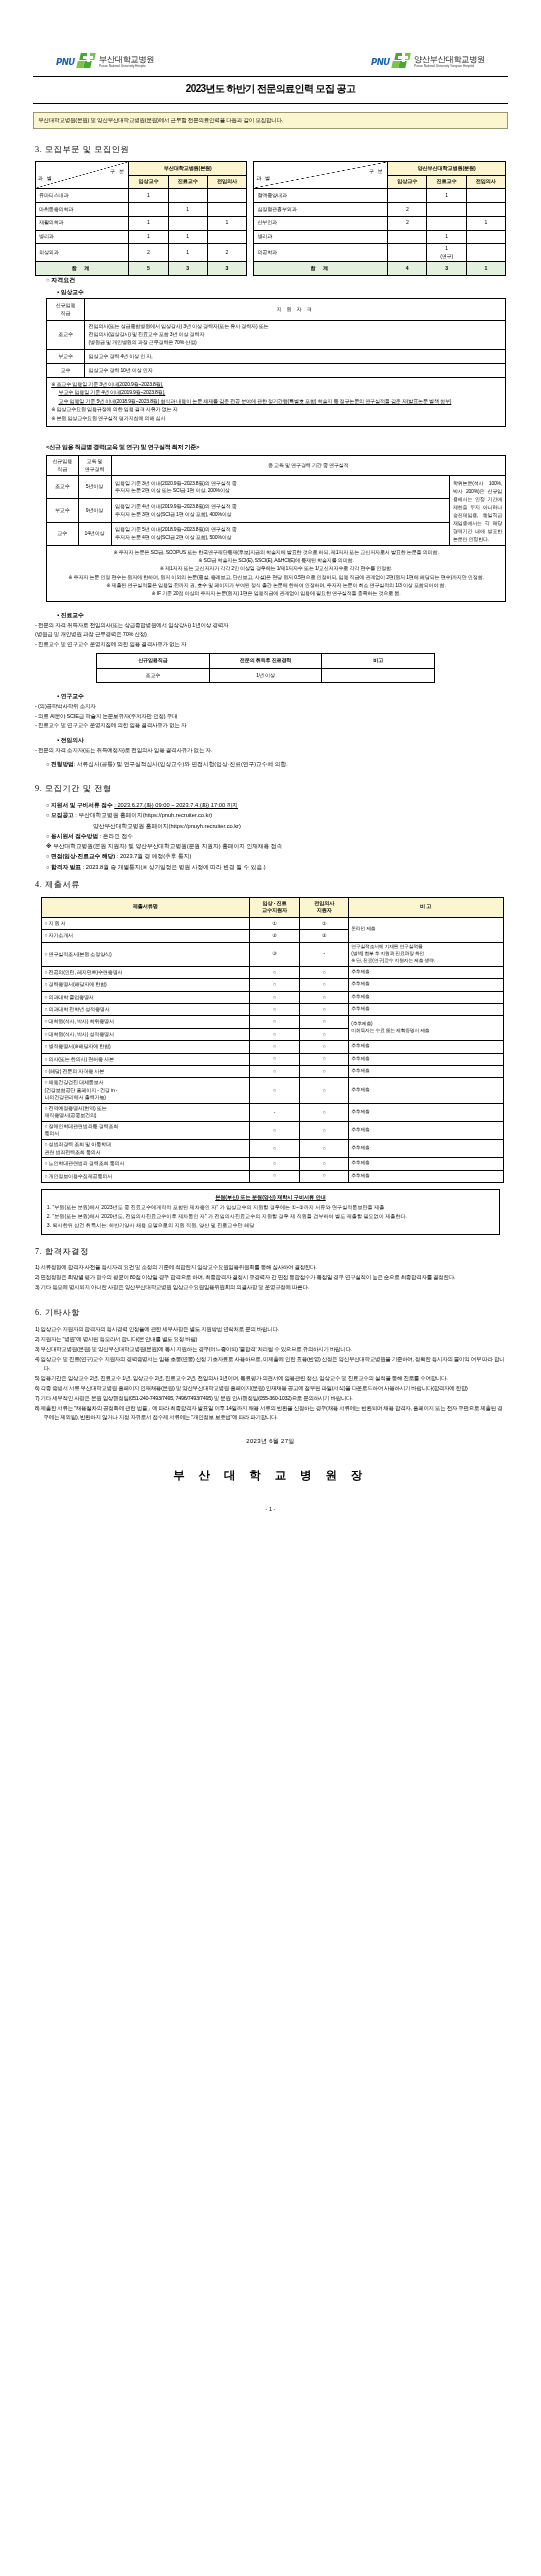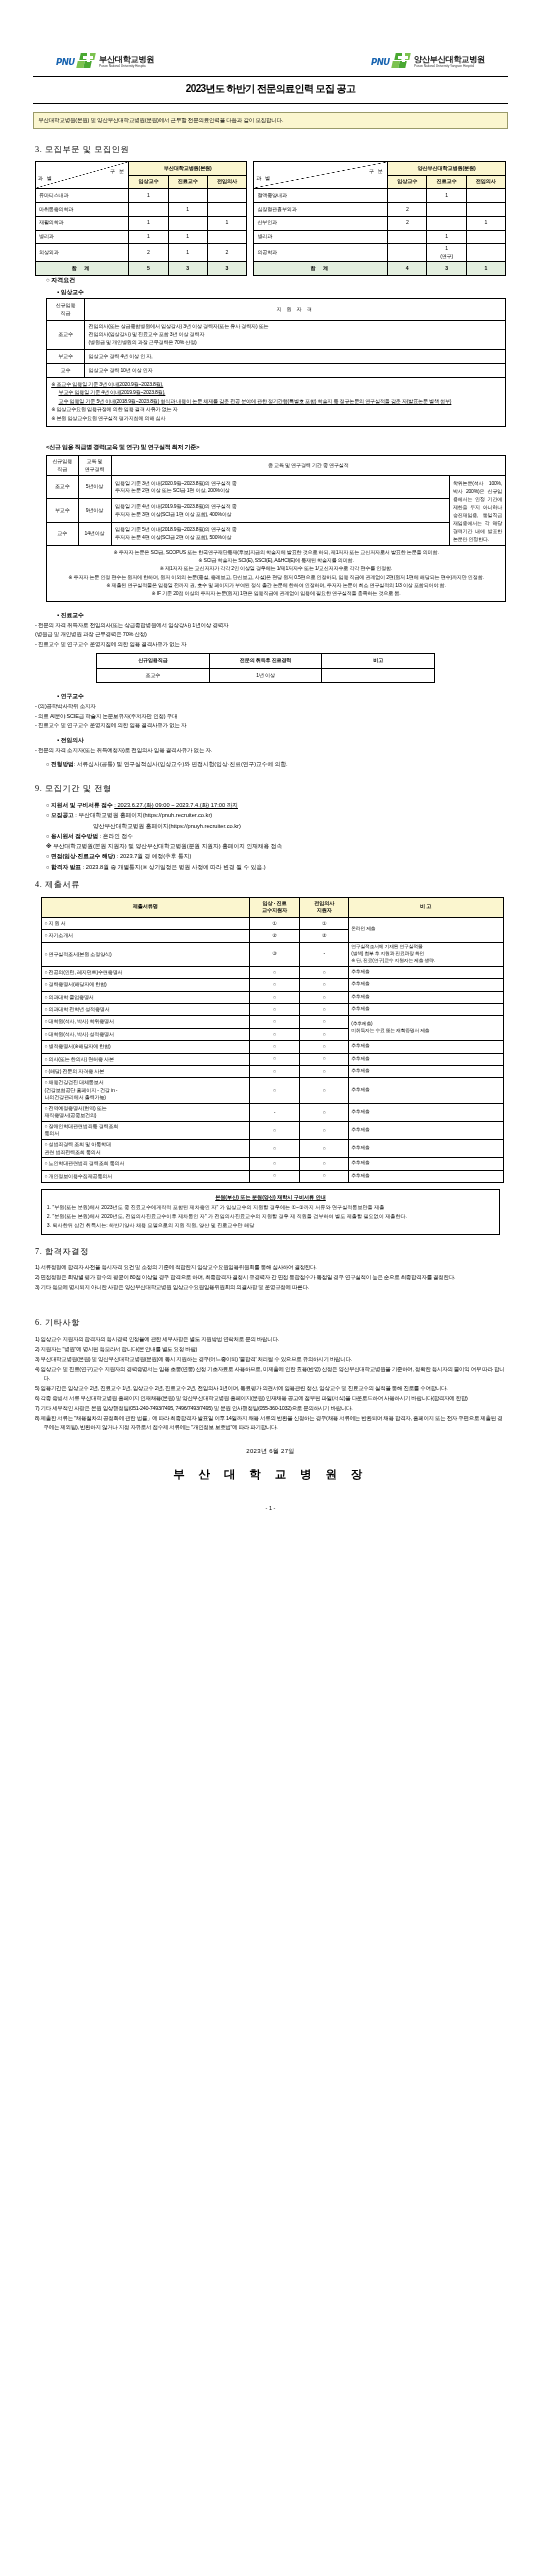--- a/index.html
+++ b/index.html
@@ -20,21 +20,21 @@
   .logo-mark{position:relative;width:42px;height:15.8px;flex:none;}
   .logo-pnu{font-family:"DejaVu Sans",sans-serif;font-weight:bold;font-style:italic;font-size:8.5px;color:#1763b0;letter-spacing:-0.6px;position:absolute;left:0;top:3px;}
   .sq{position:absolute;background:#4aa832;}
   .s1{width:7.3px;height:7.3px;left:24px;top:0.6px;transform:skewX(-12deg);}
   .s2{width:7.3px;height:7.3px;left:31.5px;top:0.6px;transform:skewX(-12deg);background:#7cc24f;}
   .s3{width:7.3px;height:7.3px;left:20.6px;top:7.9px;transform:skewX(-12deg);background:#7cc24f;}
   .s4{width:7.3px;height:7.3px;left:28px;top:7.9px;transform:skewX(-12deg);}
   .cross-v{position:absolute;width:3px;height:9px;background:#fff;left:31px;top:0px;}
   .cross-h{position:absolute;width:9.7px;height:3px;background:#fff;left:27px;top:3px;}
   .logo-text{line-height:1.05;}
-  .logo-kr{font-size:8.2px;font-weight:bold;color:#1a1a1a;letter-spacing:-0.3px;margin-top:11px;}
+  .logo-kr{font-size:8.2px;font-weight:normal;color:#1a1a1a;letter-spacing:-0.3px;margin-top:11px;}
   .logo-en{font-size:3.3px;color:#444;letter-spacing:-0.1px;margin-top:0.6px;}
 
   
   .title-wrap{margin:7.3px 33px 0 33px;}
   .rule-top{border-top:1.2px solid #000;}
   .rule-bot{border-top:1.6px solid #000;}
   .doc-title{
     text-align:center;font-size:10px;font-weight:bold;letter-spacing:-0.6px;
     padding:5.5px 0 6px 0;font-family:"Liberation Sans",sans-serif;
   }
@@ -102,21 +102,21 @@
   .circ{font-size:5.2px;}
 
   
   .notice{margin:6px 6px 0 6px;border:0.6px solid #000;padding:3px 4.8px;font-size:5.1px;line-height:1.6;}
   .notice .nt-title{text-align:center;font-weight:bold;text-decoration:underline;margin-bottom:1.8px;}
 
   
   .plain{font-size:5.5px;line-height:1.62;letter-spacing:-0.3px;}
   .plain .li{margin:1.2px 0 1.2px 8.5px;text-indent:-8.5px;}
   .date-line{text-align:center;margin-top:14.5px;font-size:6px;letter-spacing:0.3px;}
-  .signature{text-align:center;margin-top:11px;font-size:11.5px;font-weight:bold;letter-spacing:5.5px;font-family:"Liberation Serif",serif;}
+  .signature{text-align:center;margin-top:22px;font-size:11.5px;font-weight:bold;letter-spacing:5.5px;font-family:"Liberation Serif",serif;}
   .pagenum{text-align:center;font-size:5.5px;margin-top:22px;padding-bottom:11px;}
 </style>
 </head>
 <body>
 
 <div class="page">
 
   <div class="logo-row">
     <div class="logo">
       <div class="logo-mark">
@@ -520,21 +520,21 @@
         </div>
     </div>
 
     <h2 class="sec" style="margin-top:11px;">7. 합격자결정</h2>
     <div class="plain" id="sec5-items">
         <div class="li">1) 서류정형에 합격자 사전을 응시자격 요건 및 소정의 기준에 적합한지 임상교수요원임용위원회를 통해 심사하여 결정한다.</div>
         <div class="li">2) 면접정형은 희망별 평가 항수의 평균이 80점 이상일 경우 합격으로 하며, 최종합격자 결정시 유경력자 간 면접 통합점수가 동점일 경우 연구실적이 높은 순으로 최종합격자를 결정한다.</div>
         <div class="li">3) 기타 응모에 명시되지 아니한 사항은 양산부산대학교병원 임상교수요원임용위원회의 의결사항 및 운영규정에 따른다.</div>
       </div>
 
-    <h2 class="sec" style="margin-top:25px;">6. 기타사항</h2>
+    <h2 class="sec" style="margin-top:15px;">6. 기타사항</h2>
     <div class="plain" id="sec6-items">
         <div class="li">1) 임상교수 지원자의 합격자의 응시경력 인정율에 관한 세부사항은 별도 지원방법 연락처로 문의 바랍니다.</div>
         <div class="li">2) 지원자는 "병원"에 명시된 응모라서 합니다(본 안내를 별도 요청 바람)</div>
         <div class="li">3) 부산대학교병원(본원) 및 양산부산대학교병원(분원)에 동시 지원하는 경우(어느중이되) '불합격' 처리될 수 있으므로 유의하시기 바랍니다.</div>
         <div class="li">4) 임상교수 및 진료(연구)교수 지원자의 경력증명서는 임용 초봉(연봉) 산정 기초자료로 사용하므로, 미제출에 인한 효용(반영) 산정은 양산부산대학교병원을 기준하여, 정확한 응시자의 불이익 여부 따라 합니다.</div>
         <div class="li">5) 임용기간은 임상교수 2년, 진료교수 1년, 임상교수 2년, 진료교수 2년, 전임의사 1년이며, 동료평가 의견서에 임용관련 정산, 임상교수 및 진료교수의 실적을 통해 진로를 수여합니다.</div>
         <div class="li">6) 각종 증빙서 서류 부산대학교병원 홈페이지 인재채용(본원) 및 양산부산대학교병원 홈페이지(분원) 인재채용 공고에 첨부된 파일(서식)을 다운로드하여 사용하시기 바랍니다(합격자에 한함)</div>
         <div class="li">7) 기타 세부적인 사항은 본원 임상행정팀(051-240-7493/7495, 7496/7493/7495) 및 분원 인사행정팀(055-360-1032)으로 문의하시기 바랍니다.</div>
       </div>
     <div class="plain" id="sec-extra-items">

